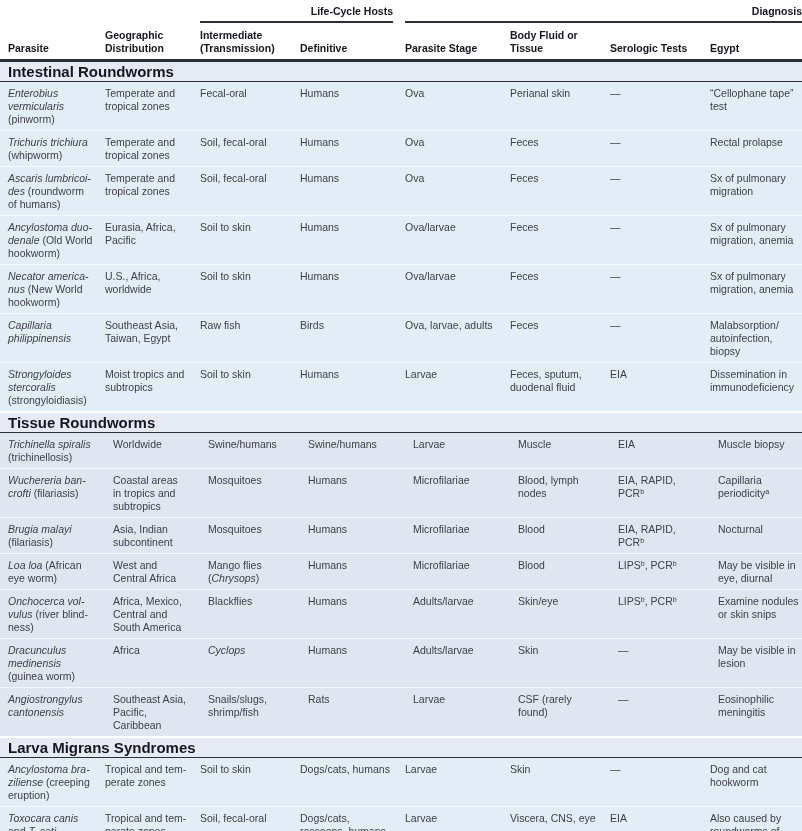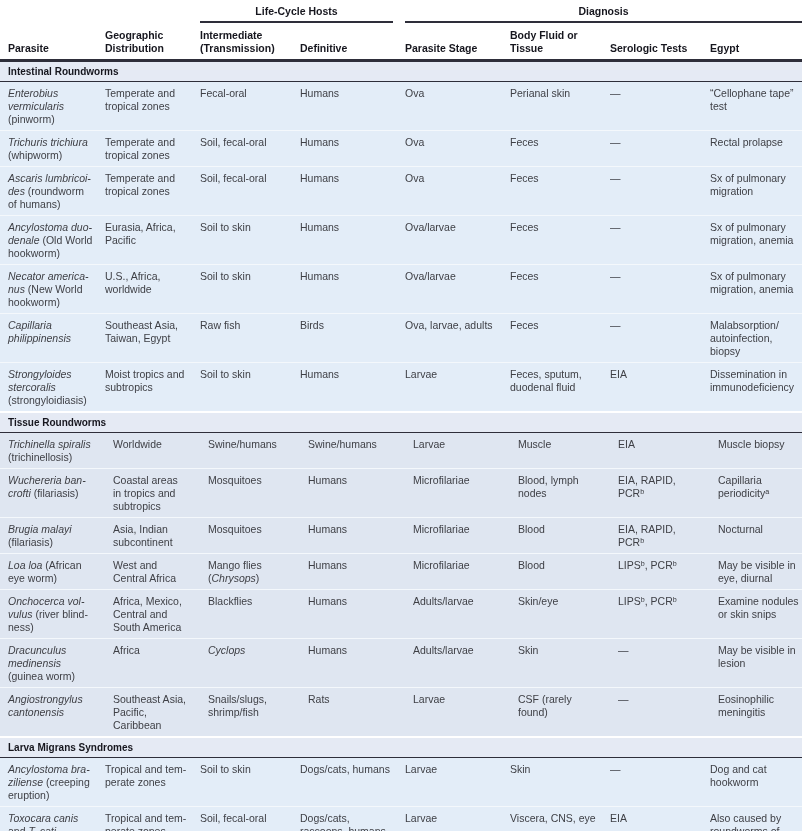--- a/index.html
+++ b/index.html
@@ -36,37 +36,37 @@
   }
   th:first-child,td:first-child{padding-left:8px;margin-left:8px;}
   th:last-child,td:last-child{padding-right:3px;}
   thead th{
     color:var(--header-text);
     font-weight:bold;
     background:#fff;
   }
   tr.spanrow th{padding:3px 0 0 0;vertical-align:top;}
   tr.spanrow .spanline{
-    text-align:center;
+    text-align:right;
     font-size:10.5px;
     padding-bottom:3px;
     border-bottom:2px solid var(--rule-dark);
   }
   tr.spanrow .gap-right{margin-right:12px;}
   tr.colrow th{
     vertical-align:bottom;
     padding-top:6px;
     padding-bottom:4px;
     border-bottom:3px solid var(--rule-dark);
   }
   td.section-bar{
     background:var(--section-bar);
     color:var(--header-text);
     font-weight:bold;
-    font-size:10px;
+    font-size:15px;
     padding:3px 0 3px 8px;
     border-bottom:1.5px solid var(--rule-dark);
     border-top:2px solid #ffffff;
   }
   tr.data-row td{border-top:1px solid #f4f8fc;}
   tr.shade-light td{background:var(--row-light);}
   tr.shade-mid td{background:var(--row-mid);padding-left:8px;}
   tr.data-row td i{font-style:italic;text-align:center;}
 </style>
 </head>

